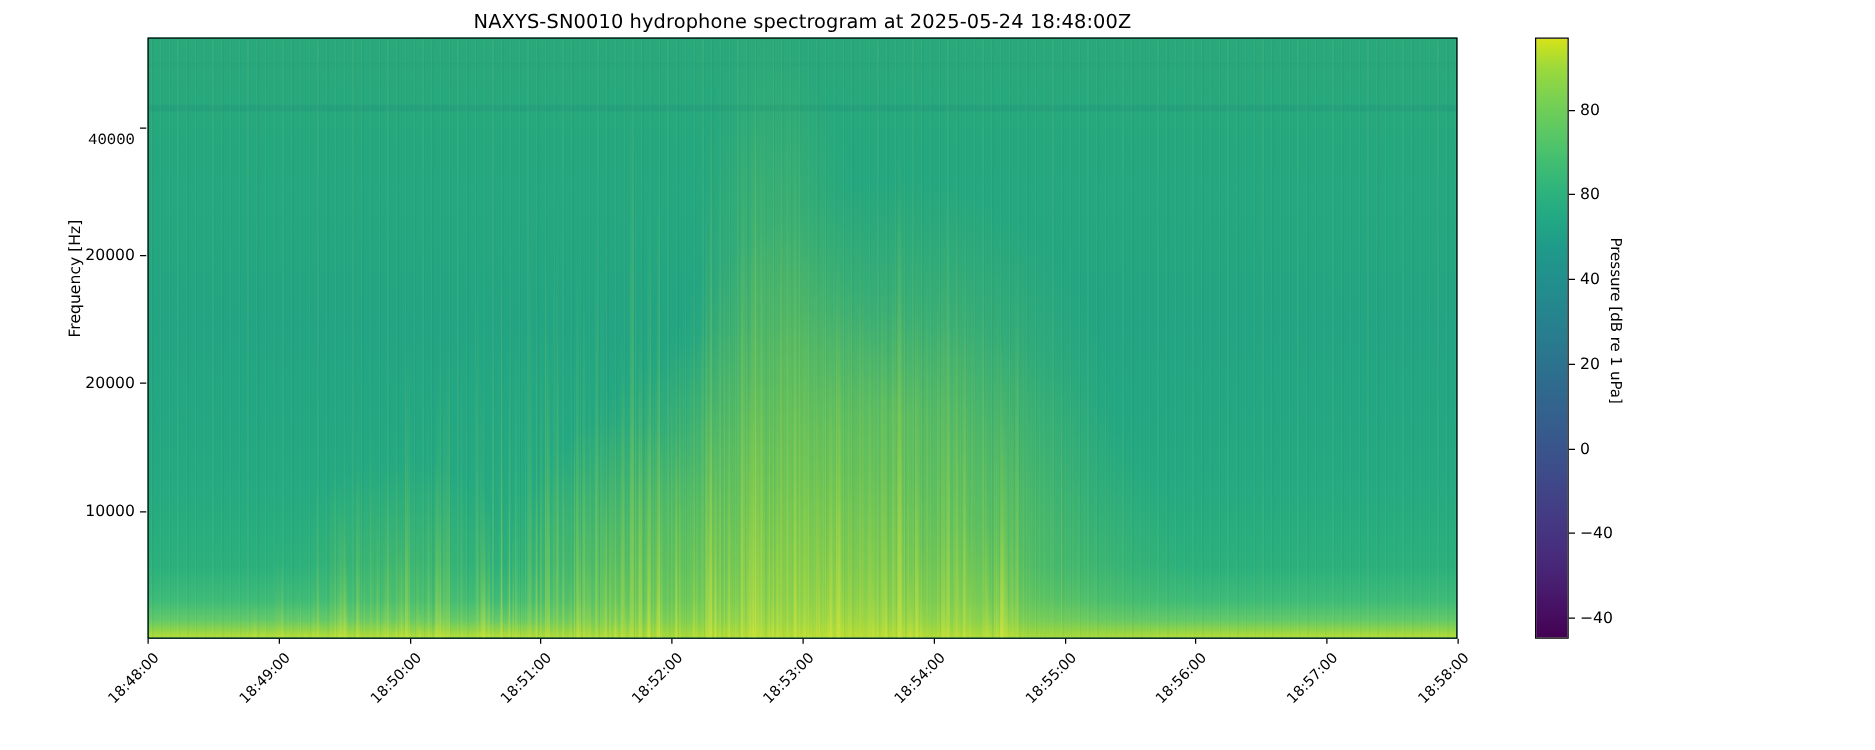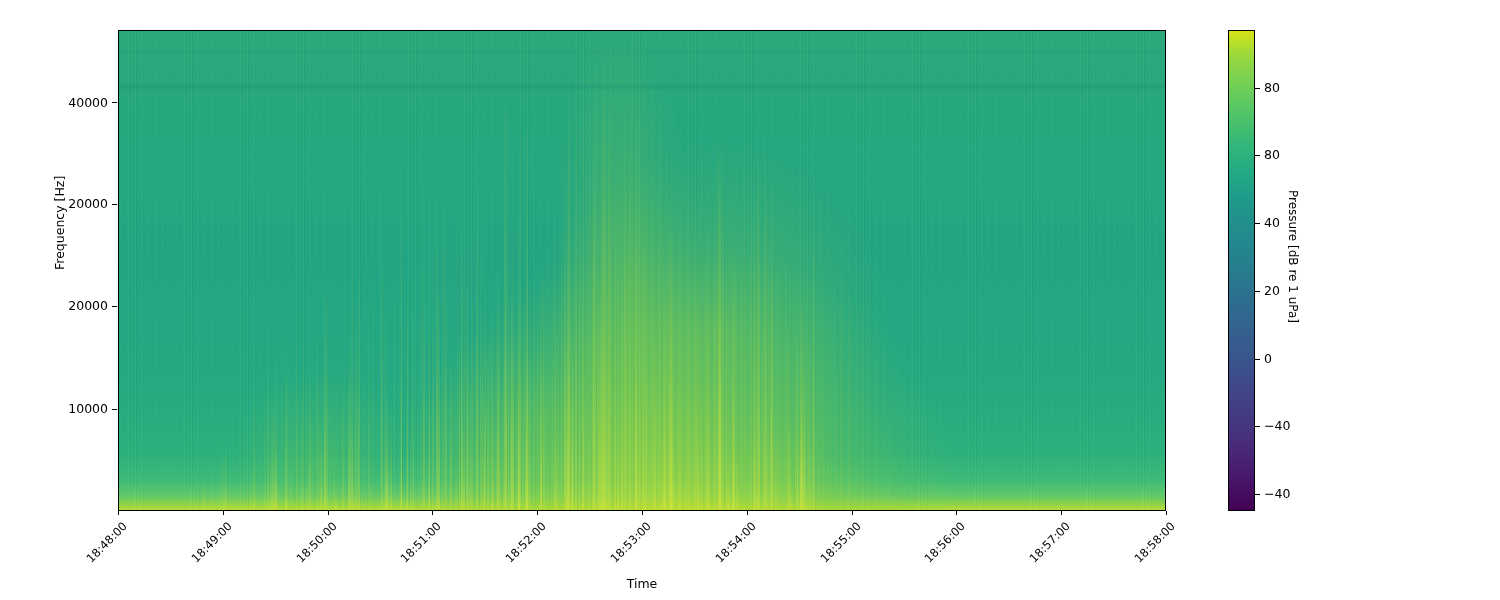--- a/index.html
+++ b/index.html
@@ -110,20 +110,21 @@
   .cbtick{position:absolute;left:1255px;width:5px;height:1px;background:#000;}
   .cblabel{position:absolute;left:1264px;font-size:12.5px;color:#000;white-space:nowrap;}
   .cbtitle{position:absolute;font-size:12px;color:#000;white-space:nowrap;
            transform-origin:left top;}
 </style>
 </head>
 <body>
 
 <div class="figure">
 
+  <div class="title">NAXYS-SN0010 hydrophone spectrogram at 2025-05-24 18:48:00Z</div>
 
   <div class="axes">
     <div class="specwrap">
       <div class="layer base"></div>
       <div class="layer wash"></div>
       <div class="layer noise"></div>
       <div class="layer stripes"></div>
       <div class="layer stripes2"></div>
       <div class="layer hline"></div>
       <div class="layer spikes" id="spikes">
@@ -408,31 +409,30 @@
       <div class="xlabel" style="left: 686.8px; width: 62px;">18:54:00</div>
       <div class="xtick" style="left: 851.6px;"></div>
       <div class="xlabel" style="left: 791.6px; width: 62px;">18:55:00</div>
       <div class="xtick" style="left: 956.4px;"></div>
       <div class="xlabel" style="left: 896.4px; width: 62px;">18:56:00</div>
       <div class="xtick" style="left: 1061.2px;"></div>
       <div class="xlabel" style="left: 1001.2px; width: 62px;">18:57:00</div>
       <div class="xtick" style="left: 1166px;"></div>
       <div class="xlabel" style="left: 1106px; width: 62px;">18:58:00</div>
     </div>
-  <div class="axis-x-title">Time</div>
 
   <div id="yticks">
       <div class="ytick" style="top: 408.66px;"></div>
       <div class="ylabel-val" style="top: 400.66px; text-align: right;">10000</div>
       <div class="ytick" style="top: 306.319px;"></div>
       <div class="ylabel-val" style="top: 298.319px;">20000</div>
       <div class="ytick" style="top: 203.979px;"></div>
       <div class="ylabel-val" style="top: 195.979px;">20000</div>
       <div class="ytick" style="top: 101.638px;"></div>
-      <div class="ylabel-val" style="top: 95px;">40000</div>
+      <div class="ylabel-val" style="top: 105px; font-family: Liberation Mono, monospace;">40000</div>
     </div>
   <div class="axis-y-title" style="left:52px;top:270px;transform:rotate(-90deg);">Frequency [Hz]</div>
 
   <div class="cbar"></div>
   <div id="cbticks">
       <div class="cbtick" style="top: 494.063px;"></div>
       <div class="cblabel" style="top: 486.063px;">−40</div>
       <div class="cbtick" style="top: 426.317px;"></div>
       <div class="cblabel" style="top: 418.317px;">−40</div>
       <div class="cbtick" style="top: 358.57px;"></div>

